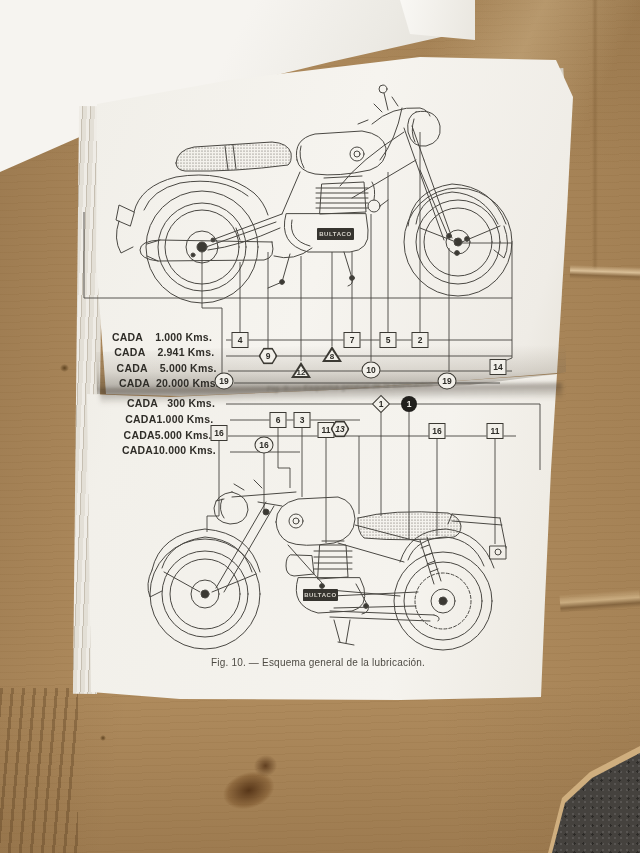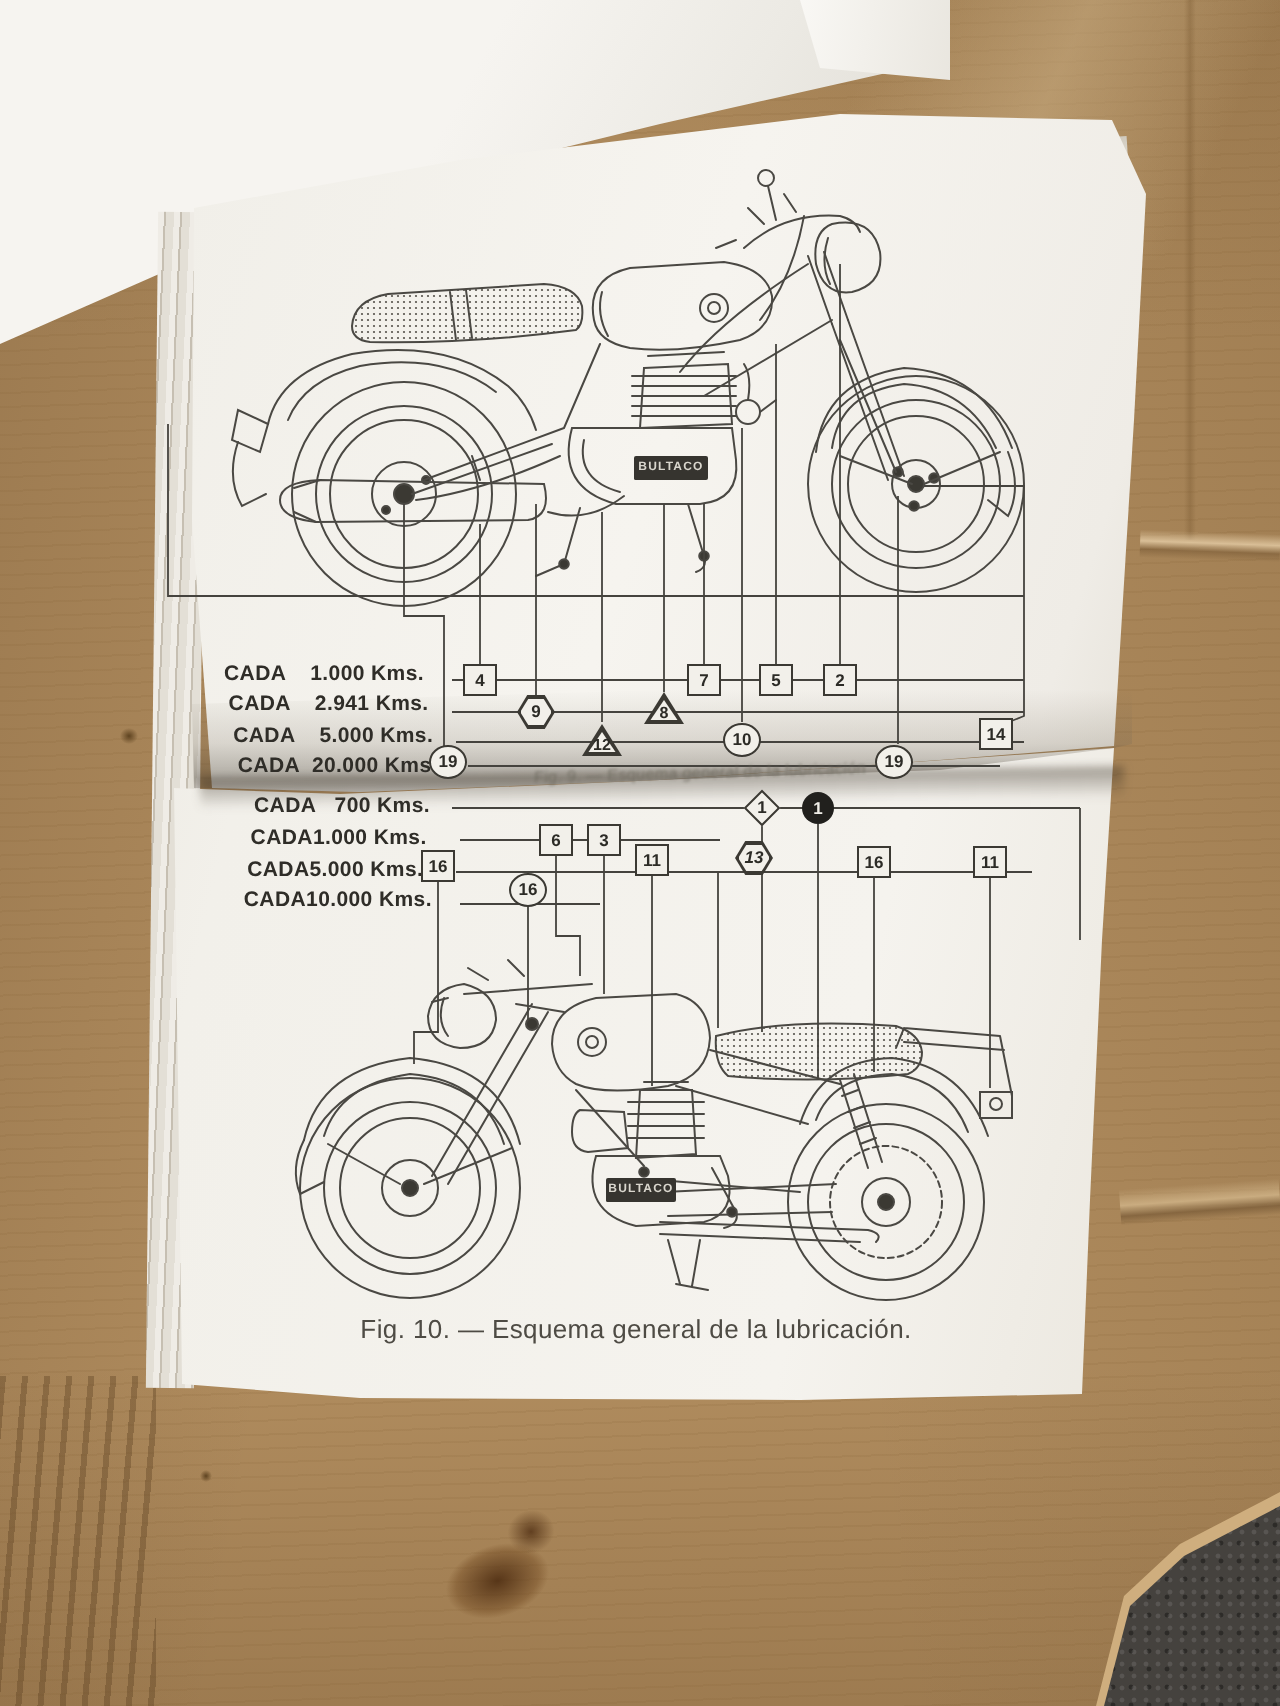--- a/index.html
+++ b/index.html
@@ -64,21 +64,21 @@
     clip-path:polygon(87px 394px,170px 397px,330px 390px,557px 374px,551px 470px,545px 600px,541px 697px,400px 700px,180px 699px,91px 692px);
     background:linear-gradient(103deg,#e7e3db 0%,#f2f0ea 26%,#f5f3ee 68%,#e9e5dc 96%);
     filter:drop-shadow(0 5px 5px rgba(60,45,25,.45));}
   
   .fig-svg{position:absolute;}
   .fig-svg *{vector-effect:non-scaling-stroke;}
   .layer{position:absolute;inset:0;}
   .badge{position:absolute;background:#36342f;color:#d9d6cd;font-weight:bold;
     font-size:6px;letter-spacing:.6px;display:flex;align-items:center;justify-content:center;
     border-radius:1px;}
-  .caption{position:absolute;color:#4e4b44;font-size:13px;letter-spacing:.2px;text-align:center;}
+  .caption{position:absolute;color:#4e4b44;font-size:10px;letter-spacing:.2px;text-align:center;}
   .caption.blurred{color:#6e6a5f;font-size:8px;filter:blur(.8px);opacity:.85;transform:rotate(-1.6deg) skewX(-4deg);}
   
   .sched-row{position:absolute;display:flex;justify-content:space-between;
     color:#2f2d28;font-weight:bold;font-size:10.5px;letter-spacing:.2px;white-space:nowrap;}
   
   .marker{position:absolute;transform:translate(-50%,-50%);display:flex;align-items:center;justify-content:center;}
   .marker .n{position:relative;z-index:2;font-weight:bold;font-size:8.5px;color:#2c2b26;line-height:1;}
   .marker.it .n{}
   .marker.filled-circle .n{color:#efede7;}
   .marker.square{width:15px;height:14px;background:#f2f0ea;border:1.4px solid #3b3933;}
@@ -352,21 +352,21 @@
         <path d="M230,420 H360"></path>
       <path d="M228,436 H516"></path>
         <path d="M230,452 H300"></path>
     </g>
   </svg>
   <div class="layer" id="fig-bottom-layer">
     <div class="badge" style="left:303px;top:589px;width:35px;height:12px">BULTACO</div>
     <div class="caption" style="left:168px;top:657px;width:300px">Fig. 10. — Esquema general de la lubricación.</div>
   <div class="sched-row" style="left: 127px; top: 397px; width: 88px;">
         <span>CADA</span>
-        <span>700 Kms.</span>
+        <span>300 Kms.</span>
       </div>
       <div class="sched-row" style="left: 125.3px; top: 412.8px; width: 88px;">
         <span>CADA</span>
         <span>1.000 Kms.</span>
       </div>
       <div class="sched-row" style="left: 123.6px; top: 428.6px; width: 88px;">
         <span>CADA</span>
         <span>5.000 Kms.</span>
       </div>
       <div class="sched-row" style="left: 121.9px; top: 444.4px; width: 88px;">
@@ -384,21 +384,21 @@
       </span>
       <span class="marker square" style="left: 302px; top: 420px;">
         <b class="n">3</b>
       </span>
       <span class="marker square" style="left: 219px; top: 433px;">
         <b class="n">16</b>
       </span>
       <span class="marker square" style="left: 326px; top: 430px;">
         <b class="n">11</b>
       </span>
-      <span class="marker hexagon" style="left: 377px; top: 429px; font-style: italic;">
+      <span class="marker hexagon" style="left: 340px; top: 429px; font-style: italic;">
         <b class="n">13</b>
       </span>
       <span class="marker circle" style="left: 264px; top: 445px;">
         <b class="n">16</b>
       </span>
       <span class="marker square" style="left: 437px; top: 431px;">
         <b class="n">16</b>
       </span>
       <span class="marker square" style="left: 495px; top: 431px;">
         <b class="n">11</b>

